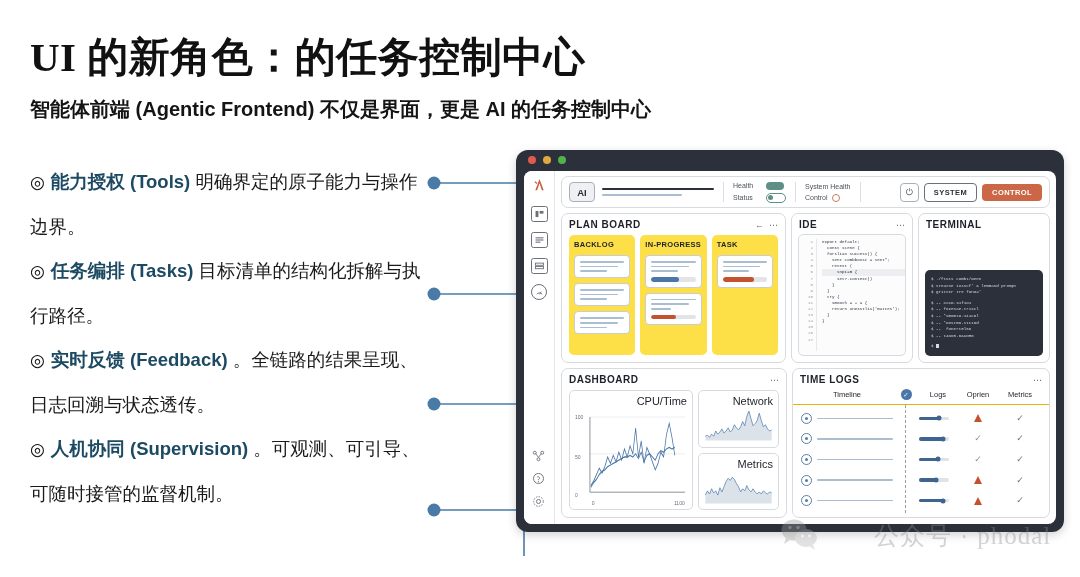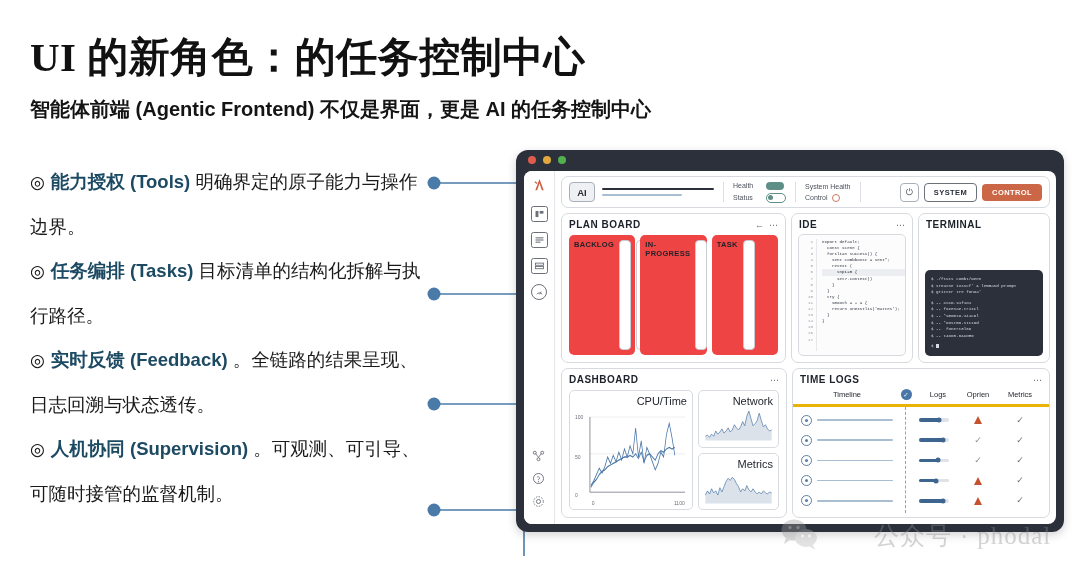--- a/index.html
+++ b/index.html
@@ -120,21 +120,21 @@
   }
   .ptitle{
     display:flex;align-items:center;padding:5px 7px 3px 7px;flex:0 0 auto;
   }
   .ptitle .t{font-size:10px;font-weight:700;color:#1d2129;letter-spacing:.5px;}
   .ptitle .acts{margin-left:auto;display:flex;align-items:center;gap:5px;color:#6c7079;font-size:9px;}
 
   
   .p-plan{flex:1 1 50%;}
   .kanban{flex:1;display:flex;gap:5px;padding:2px 7px 7px 7px;min-height:0;}
-  .col{flex:1;background:#ef4444;border-radius:5px;padding:5px 5px;display:flex;gap:5px;min-width:0;}
+  .col{flex:1;background:#fde047;border-radius:5px;padding:5px 5px;display:flex;flex-direction:column;gap:5px;min-width:0;}
   .col-h{font-size:7.5px;font-weight:700;color:#1d2129;letter-spacing:.3px;margin-bottom:1px;}
   .card{background:#fff;border:1px solid #c9ccd3;border-radius:4px;padding:5px 5px;display:flex;flex-direction:column;gap:3px;}
   .cl{height:1.7px;background:#a9bed1;border-radius:2px;}
   .cl.w100{width:100%;} .cl.w85{width:85%;} .cl.w60{width:60%;} .cl.w45{width:45%;}
   .bar{height:4.5px;border-radius:3px;background:#e2e4e8;position:relative;overflow:hidden;margin-top:2px;}
   .bar span{position:absolute;left:0;top:0;bottom:0;border-radius:3px;}
   .bar .blue{background:#4a76a8;}
   .bar .orange{background:#c4522e;}
 
   
@@ -167,21 +167,21 @@
   .cb-big{flex:1 1 58%;}
   .cb-col{flex:1 1 42%;display:flex;flex-direction:column;gap:5px;min-width:0;}
   .cb-small{flex:1;}
   .plot{flex:1;position:relative;min-height:0;}
   .plot svg{position:absolute;inset:0;width:100%;height:100%;}
   .ytick{position:absolute;left:0;font-size:5px;color:#6c7079;transform:translateY(-50%);}
   .xtick{position:absolute;bottom:-1px;font-size:5px;color:#6c7079;}
 
   
   .p-logs{flex:0 0 256px;}
-  .logs-head{display:flex;align-items:center;padding:1px 8px 4px 8px;border-bottom:3px solid #eab308;}
+  .logs-head{display:flex;align-items:center;padding:1px 8px 4px 8px;border-bottom:1px solid #eab308;}
   .lh{font-size:7.5px;color:#1d2129;text-align:center;}
   .lh.c-timeline{flex:0 0 92px;}
   .lh.c-chk{flex:0 0 26px;display:flex;justify-content:center;}
   .chkbadge{width:11px;height:11px;border-radius:50%;background:#4a76a8;color:#fff;font-size:6.5px;display:flex;align-items:center;justify-content:center;}
   .lh.c-logs{flex:1;}
   .lh.c-op{flex:0 0 42px;}
   .lh.c-met{flex:0 0 42px;}
   .logs-body{flex:1;display:flex;flex-direction:column;justify-content:space-around;padding:3px 8px 6px 8px;position:relative;}
   .dashline{position:absolute;left:112px;top:0;bottom:4px;border-left:1px dashed #9aa0aa;}
   .lrow{display:flex;align-items:center;}

